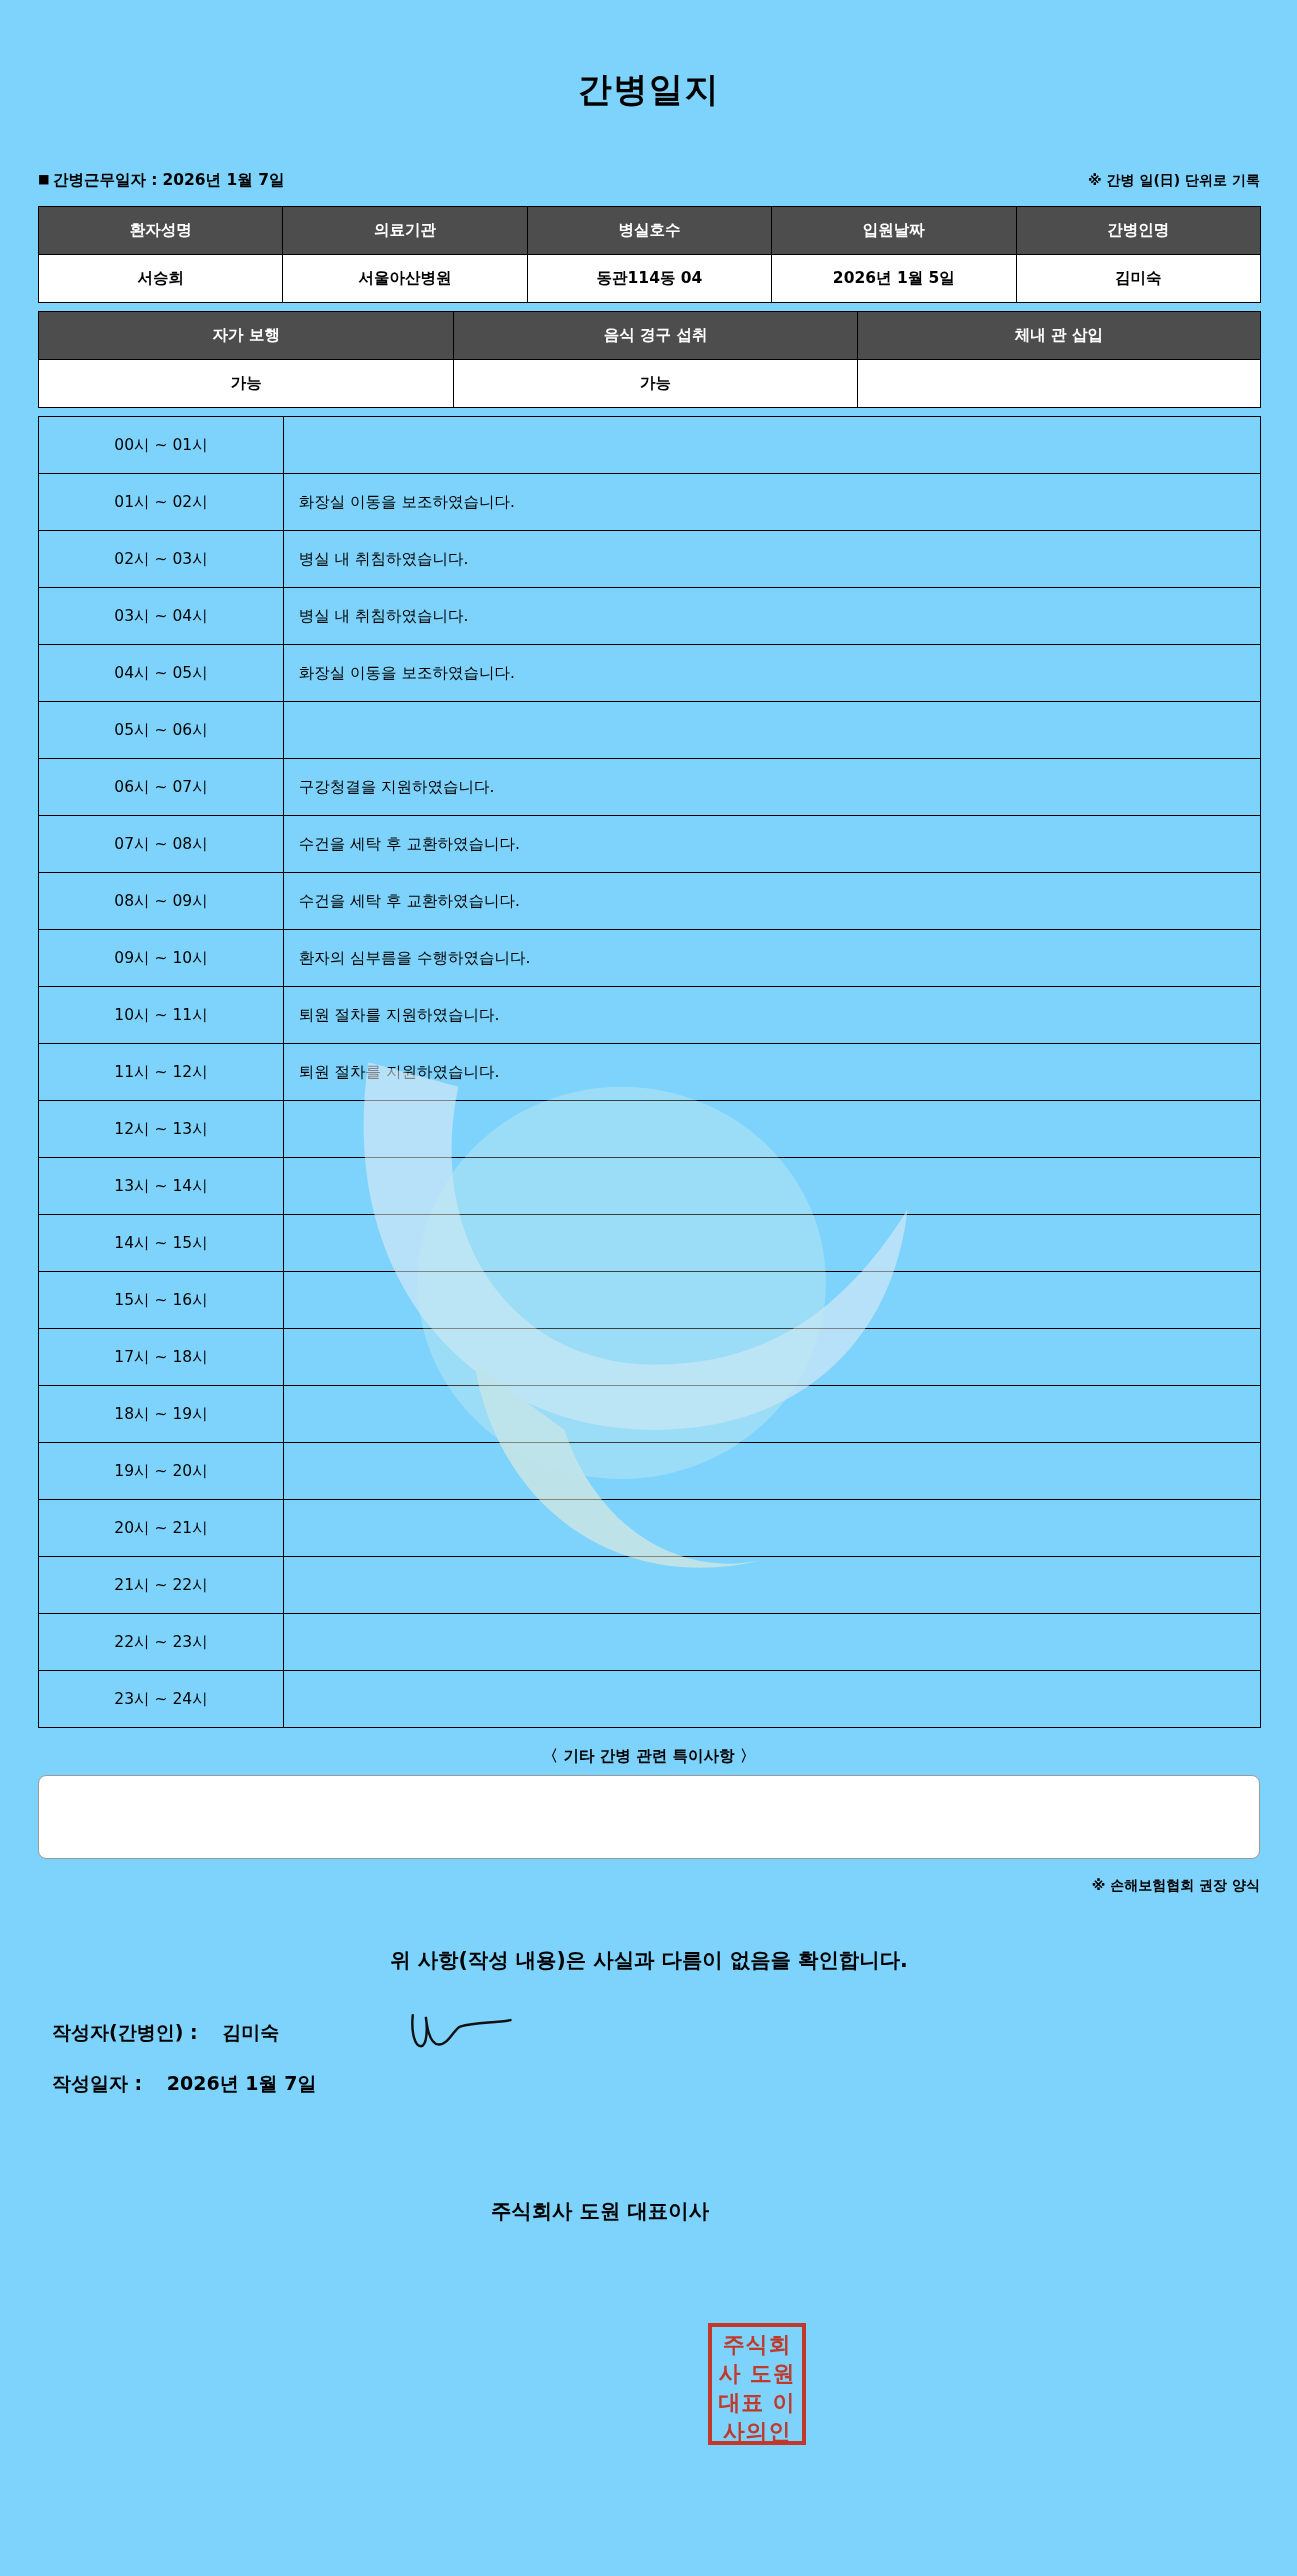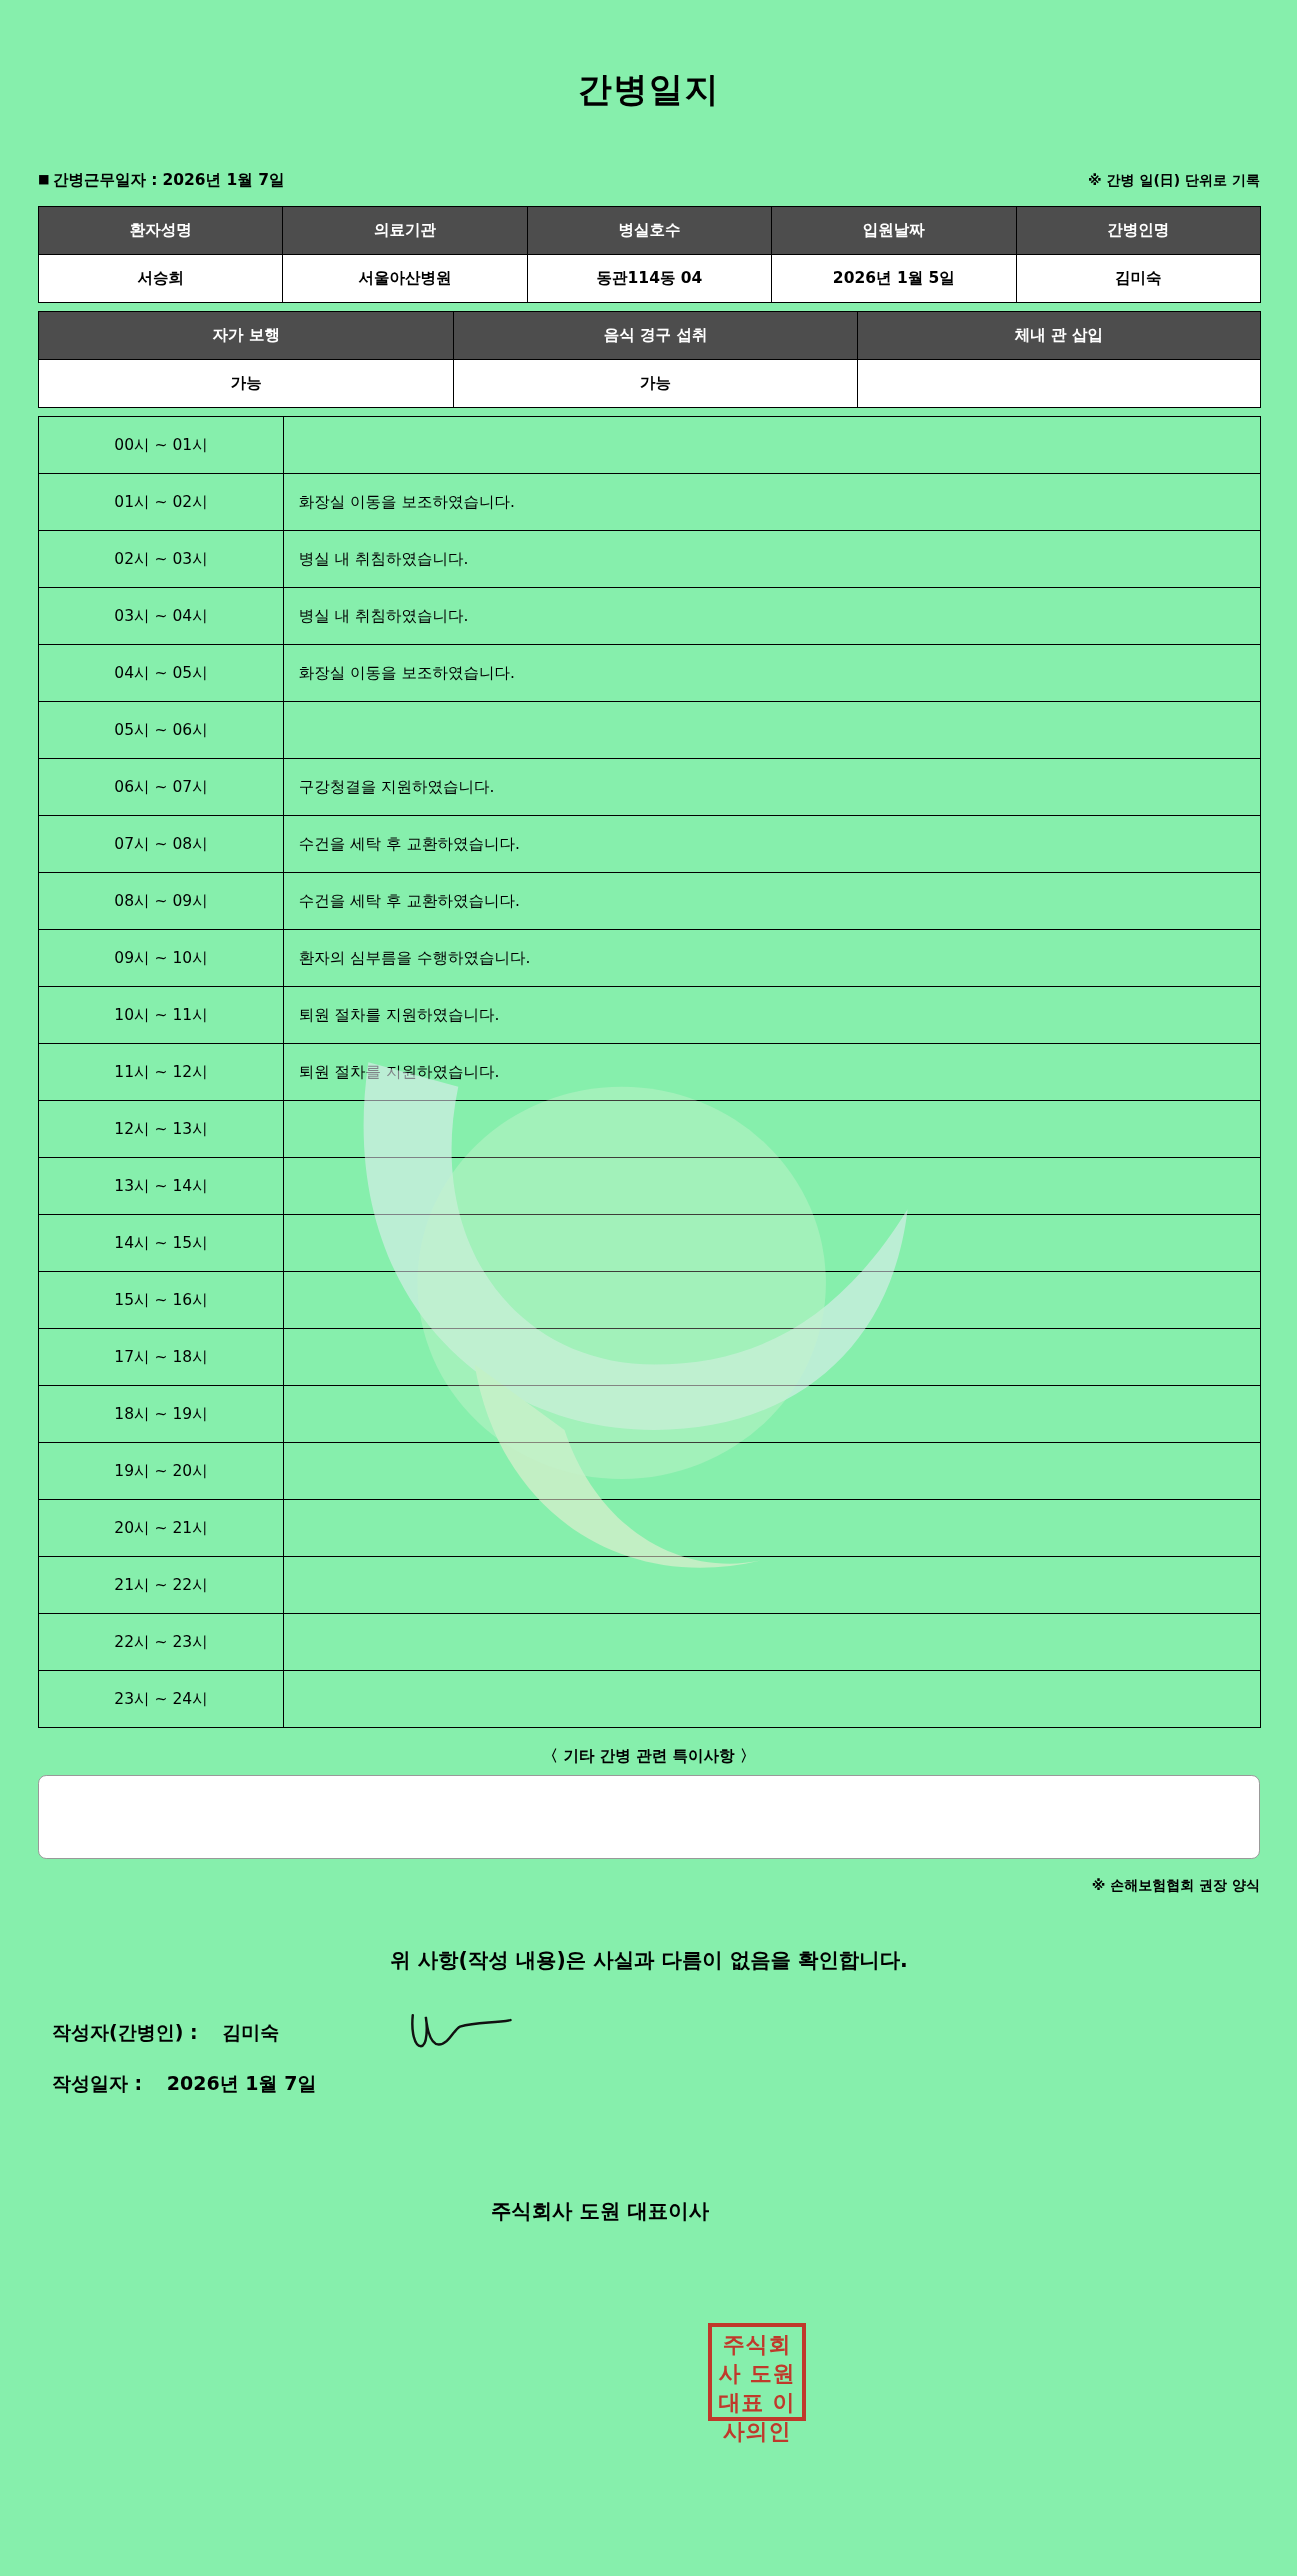--- a/index.html
+++ b/index.html
@@ -9,21 +9,21 @@
   }
   body {
     font-family: "DejaVu Sans", "Liberation Sans", sans-serif;
     color: #000000;
   }
   .page {
     position: relative;
     width: 1298px;
     height: 2576px;
     margin: 0 auto;
-    background: #86efac;
+    background: #7dd3fc;
     overflow: hidden;
   }
   
   .watermark {
     position: absolute;
     left: 270px;
     top: 858px;
     width: 736px;
     height: 817px;
     pointer-events: none;
@@ -174,21 +174,21 @@
     font-weight: bold;
     margin-top: 75px;
     position: relative;
     left: -49px;
   }
   .seal {
     position: absolute;
     left: 708px;
     top: 2323px;
     width: 98px;
-    height: 98px;
+    height: 122px;
     border: 4.1px solid #c0392b;
     color: #c0392b;
     font-size: 22px;
     font-weight: bold;
     line-height: 29px;
     letter-spacing: 0.8px;
     text-align: center;
     padding: 2.5px 0 0 0;
     box-sizing: border-box;
     font-family: "DejaVu Sans", "Liberation Sans", sans-serif;

